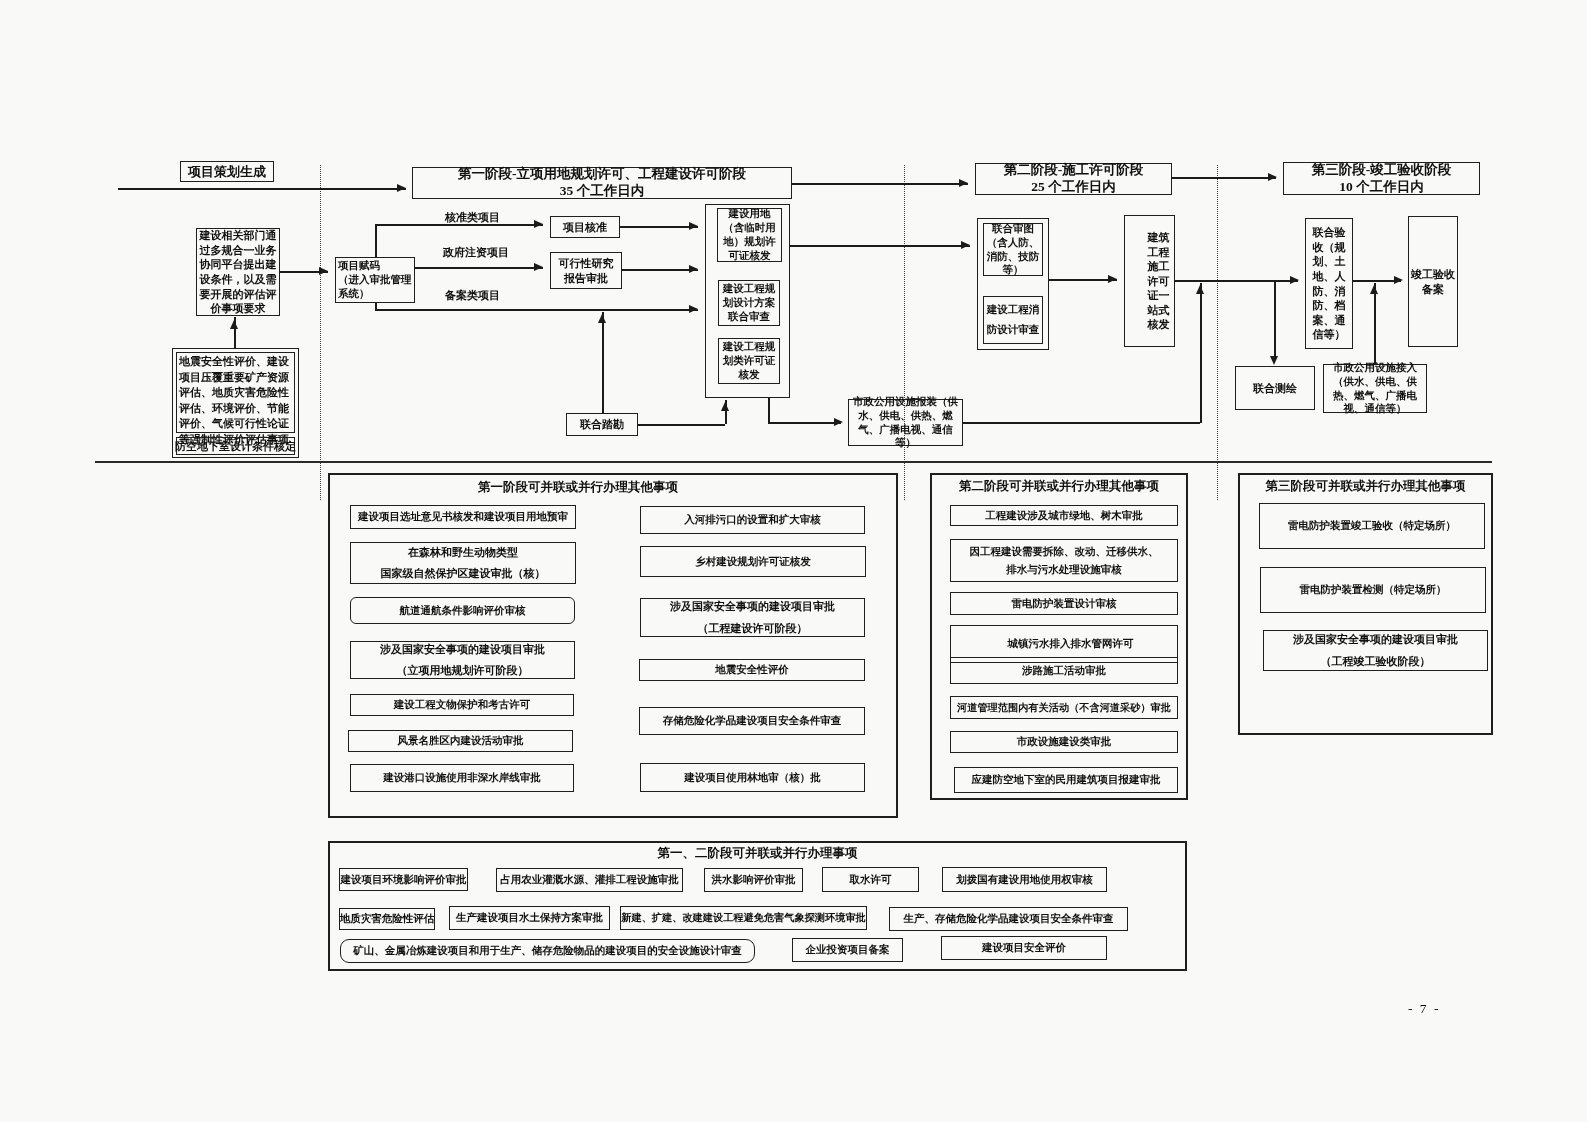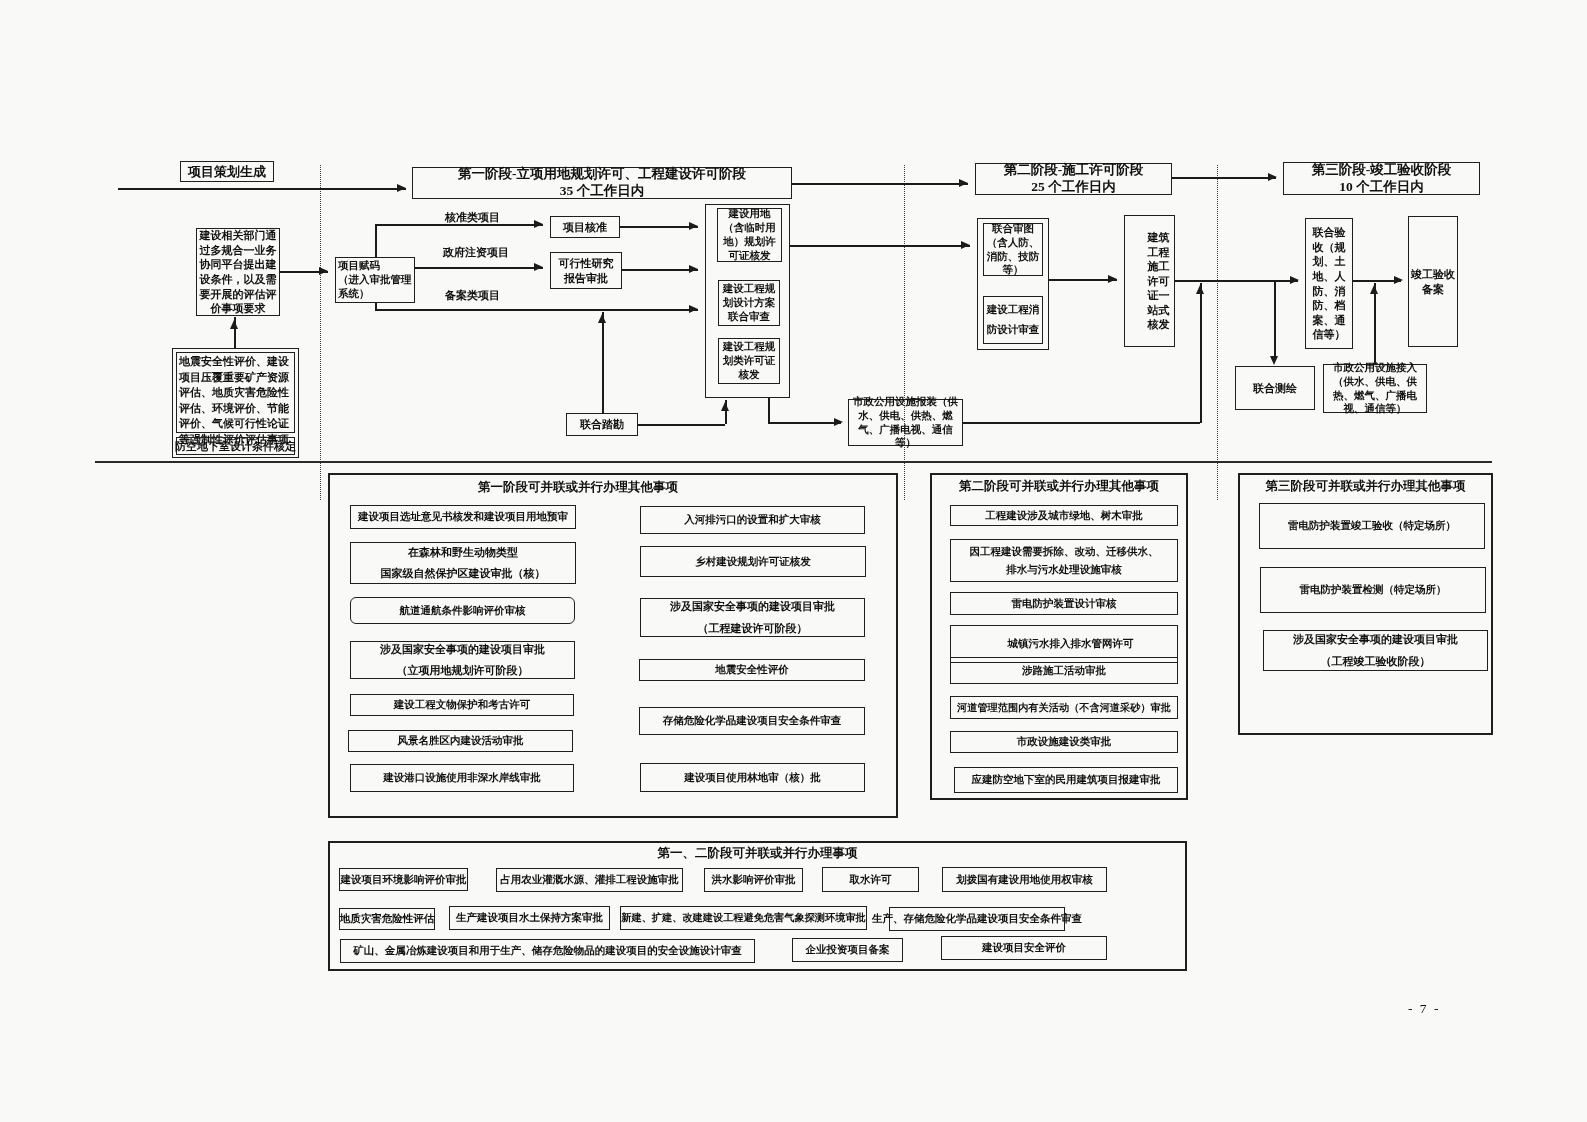--- a/index.html
+++ b/index.html
@@ -122,22 +122,22 @@
   <div class="bx b2 sec" style="left:328px;top:841px;width:859px;height:130px;"></div>
   <div class="sec-title" style="left:328px;top:845px;width:859px;">第一、二阶段可并联或并行办理事项</div>
   <div class="bx nw" style="left:339px;top:868px;width:129px;height:23px;">建设项目环境影响评价审批</div>
   <div class="bx nw" style="left:496px;top:868px;width:187px;height:24px;">占用农业灌溉水源、灌排工程设施审批</div>
   <div class="bx nw" style="left:704px;top:868px;width:99px;height:24px;">洪水影响评价审批</div>
   <div class="bx nw" style="left:822px;top:867px;width:97px;height:25px;">取水许可</div>
   <div class="bx nw" style="left:942px;top:867px;width:165px;height:25px;">划拨国有建设用地使用权审核</div>
   <div class="bx nw" style="left:339px;top:908px;width:96px;height:22px;">地质灾害危险性评估</div>
   <div class="bx nw" style="left:449px;top:906px;width:161px;height:24px;">生产建设项目水土保持方案审批</div>
   <div class="bx nw" style="left:620px;top:906px;width:247px;height:24px;font-size:10.2px;">新建、扩建、改建建设工程避免危害气象探测环境审批</div>
-  <div class="bx nw" style="left:889px;top:907px;width:176px;height:24px;">生产、存储危险化学品建设项目安全条件审查</div>
-  <div class="bx nw" style="left:340px;top:939px;width:415px;height:24px;">矿山、金属冶炼建设项目和用于生产、储存危险物品的建设项目的安全设施设计审查</div>
+  <div class="bx nw" style="left:889px;top:907px;width:239px;height:24px;">生产、存储危险化学品建设项目安全条件审查</div>
+  <div class="bx nw" style="left:340px;top:939px;width:415px;height:24px;border-radius:9px;">矿山、金属冶炼建设项目和用于生产、储存危险物品的建设项目的安全设施设计审查</div>
   <div class="bx nw" style="left:792px;top:938px;width:111px;height:24px;">企业投资项目备案</div>
   <div class="bx nw" style="left:941px;top:936px;width:166px;height:24px;">建设项目安全评价</div>
 
   <div class="pageno">- 7 -</div>
 
 <div class="hline" style="left: 118px; top: 188px; width: 288px;"></div>
     <div class="hline" style="left: 792px; top: 183px; width: 176px;"></div>
     <div class="hline" style="left: 1172px; top: 177px; width: 104px;"></div>
     <div class="hline" style="left: 279px; top: 271px; width: 49px;"></div>
     <div class="hline" style="left: 375px; top: 224px; width: 168px;"></div>

